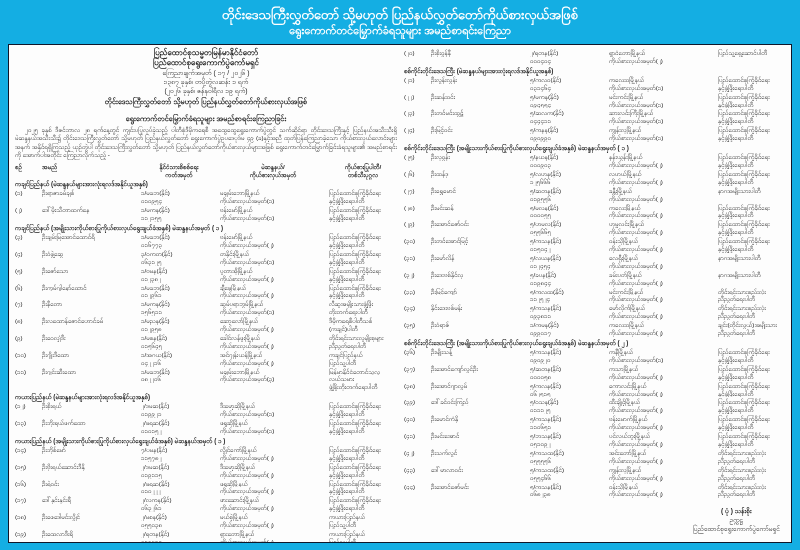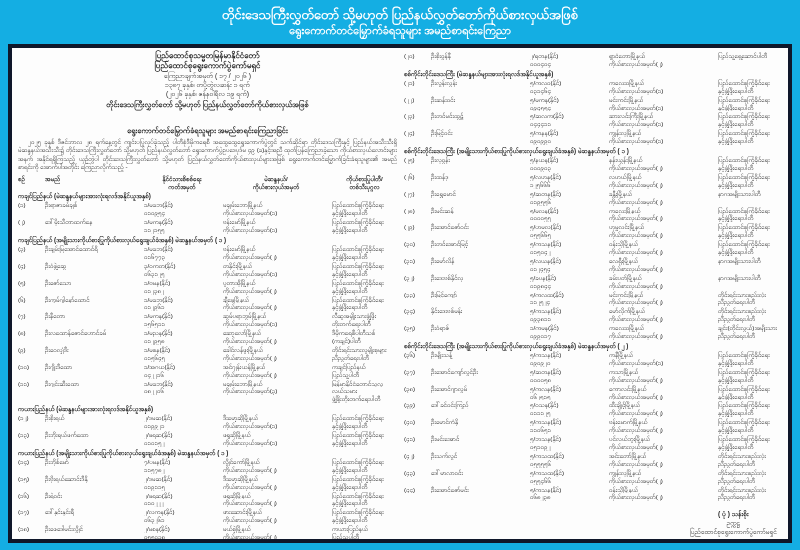--- a/index.html
+++ b/index.html
@@ -13,21 +13,21 @@
   .banner{
     height:40px;padding-top:2px;
     display:flex;flex-direction:column;align-items:center;justify-content:center;
     color:#ffffff;font-weight:bold;text-align:center;
   }
   .banner .l1{font-size:13px;line-height:16px;}
   .banner .l2{font-size:11px;line-height:15px;}
   .panel{
     position:absolute;left:8px;right:8px;top:44px;bottom:7px;
     background:#fdfdfd;
-    border:4px solid #0f172a;
+    border:1px solid #0f172a;
     display:flex;
   }
   .col{flex:1 1 50%;padding:3px 5px 2px 6px;overflow:hidden;}
   .col.left{padding-right:3px;}
   .col.right{padding-left:4px;}
 
   .doc-head{text-align:center;}
   .doc-head .org{font-size:8px;font-weight:bold;line-height:10px;}
   .doc-head .meta{font-size:6.8px;line-height:9px;}
   .doc-head .title{font-size:7.4px;font-weight:bold;line-height:9.5px;margin-top:2px;}
@@ -67,21 +67,21 @@
 
 <div class="panel">
   <div class="col left">
     <div class="doc-head">
       <div class="org">ပြည်ထောင်စုသမ္မတမြန်မာနိုင်ငံတော်</div>
       <div class="org">ပြည်ထောင်စုရွေးကောက်ပွဲကော်မရှင်</div>
       <div class="meta">ကြေညာချက်အမှတ် ( ၁၇ / ၂၀၂၆ )</div>
       <div class="meta">၁၃၈၇ ခုနှစ်၊ တပို့တွဲလဆန်း ၁ ရက်</div>
       <div class="meta">(၂၀၂၆ ခုနှစ်၊ ဇန်နဝါရီလ ၁၉ ရက်)</div>
       <div class="title">တိုင်းဒေသကြီးလွှတ်တော် သို့မဟုတ် ပြည်နယ်လွှတ်တော်ကိုယ်စားလှယ်အဖြစ်</div>
-      <div class="title" style="margin-top:16px;">ရွေးကောက်တင်မြှောက်ခံရသူများ အမည်စာရင်းကြေညာခြင်း</div>
+      <div class="title" style="margin-top:7px;">ရွေးကောက်တင်မြှောက်ခံရသူများ အမည်စာရင်းကြေညာခြင်း</div>
     </div>
     <div class="body-par">၂၀၂၅ ခုနှစ် ဒီဇင်ဘာလ ၂၈ ရက်နေ့တွင် ကျင်းပပြုလုပ်ခဲ့သည့် ပါတီစုံဒီမိုကရေစီ အထွေထွေရွေးကောက်ပွဲတွင် သက်ဆိုင်ရာ တိုင်းဒေသကြီးနှင့် ပြည်နယ်အသီးသီးရှိ မဲဆန္ဒနယ်အသီးသီး၌ တိုင်းဒေသကြီးလွှတ်တော် သို့မဟုတ် ပြည်နယ်လွှတ်တော် ရွေးကောက်ပွဲဥပဒေပုဒ်မ ၄၉ (ခ)နှင့်အညီ ထုတ်ပြန်ကြေညာခဲ့သော ကိုယ်စားလှယ်လောင်းများအနက် အနိုင်ရရှိကြသည့် ယှဉ်တွဲပါ တိုင်းဒေသကြီးလွှတ်တော် သို့မဟုတ် ပြည်နယ်လွှတ်တော်ကိုယ်စားလှယ်များအဖြစ် ရွေးကောက်တင်မြှောက်ခြင်းခံရသူများ၏ အမည်စာရင်းကို အောက်ပါအတိုင်း ကြေညာလိုက်သည့် -</div>
     <div class="grid thead">
       <div class="c">စဉ်</div>
       <div class="c">အမည်</div>
       <div class="c" style="text-align:center;">နိုင်ငံသားစိစစ်ရေး
 ကတ်အမှတ်</div>
       <div class="c" style="text-align:center;">မဲဆန္ဒနယ်/
 ကိုယ်စားလှယ်အမှတ်</div>
       <div class="c" style="text-align:center;">ကိုယ်စားပြုပါတီ/

